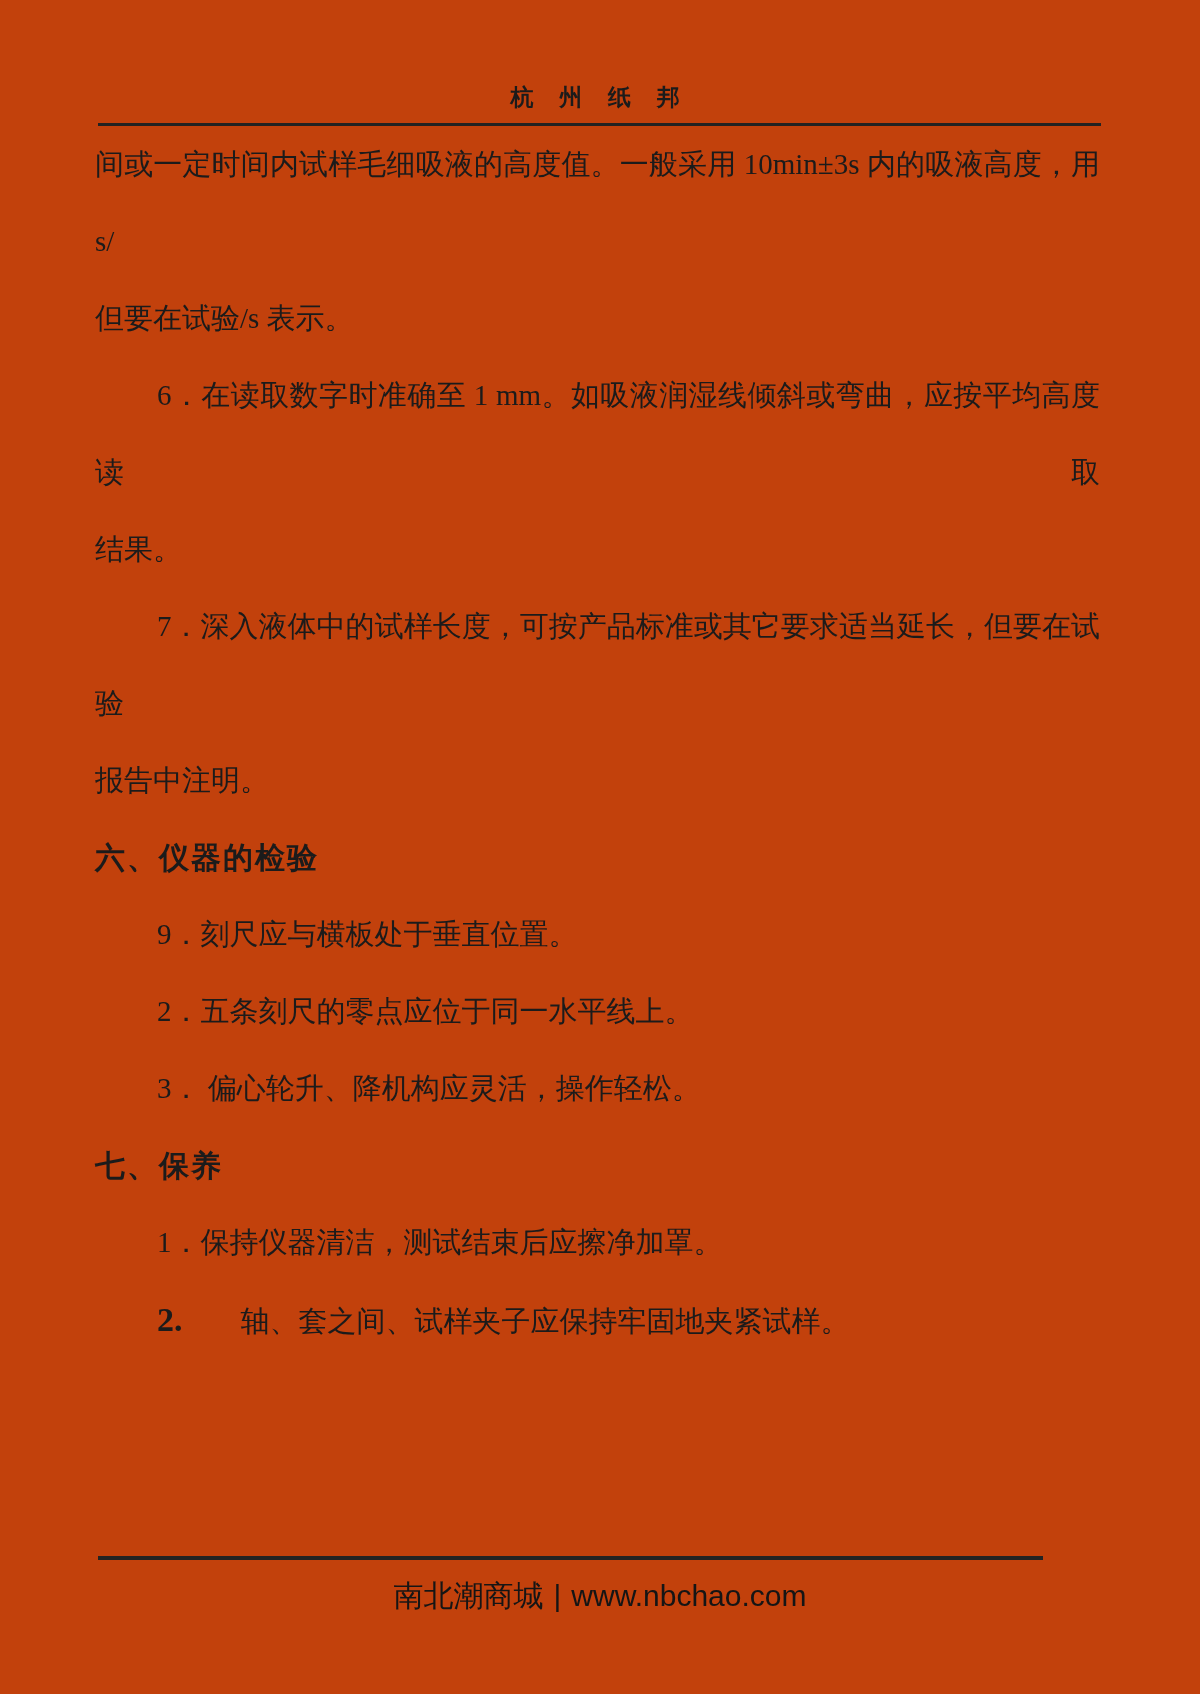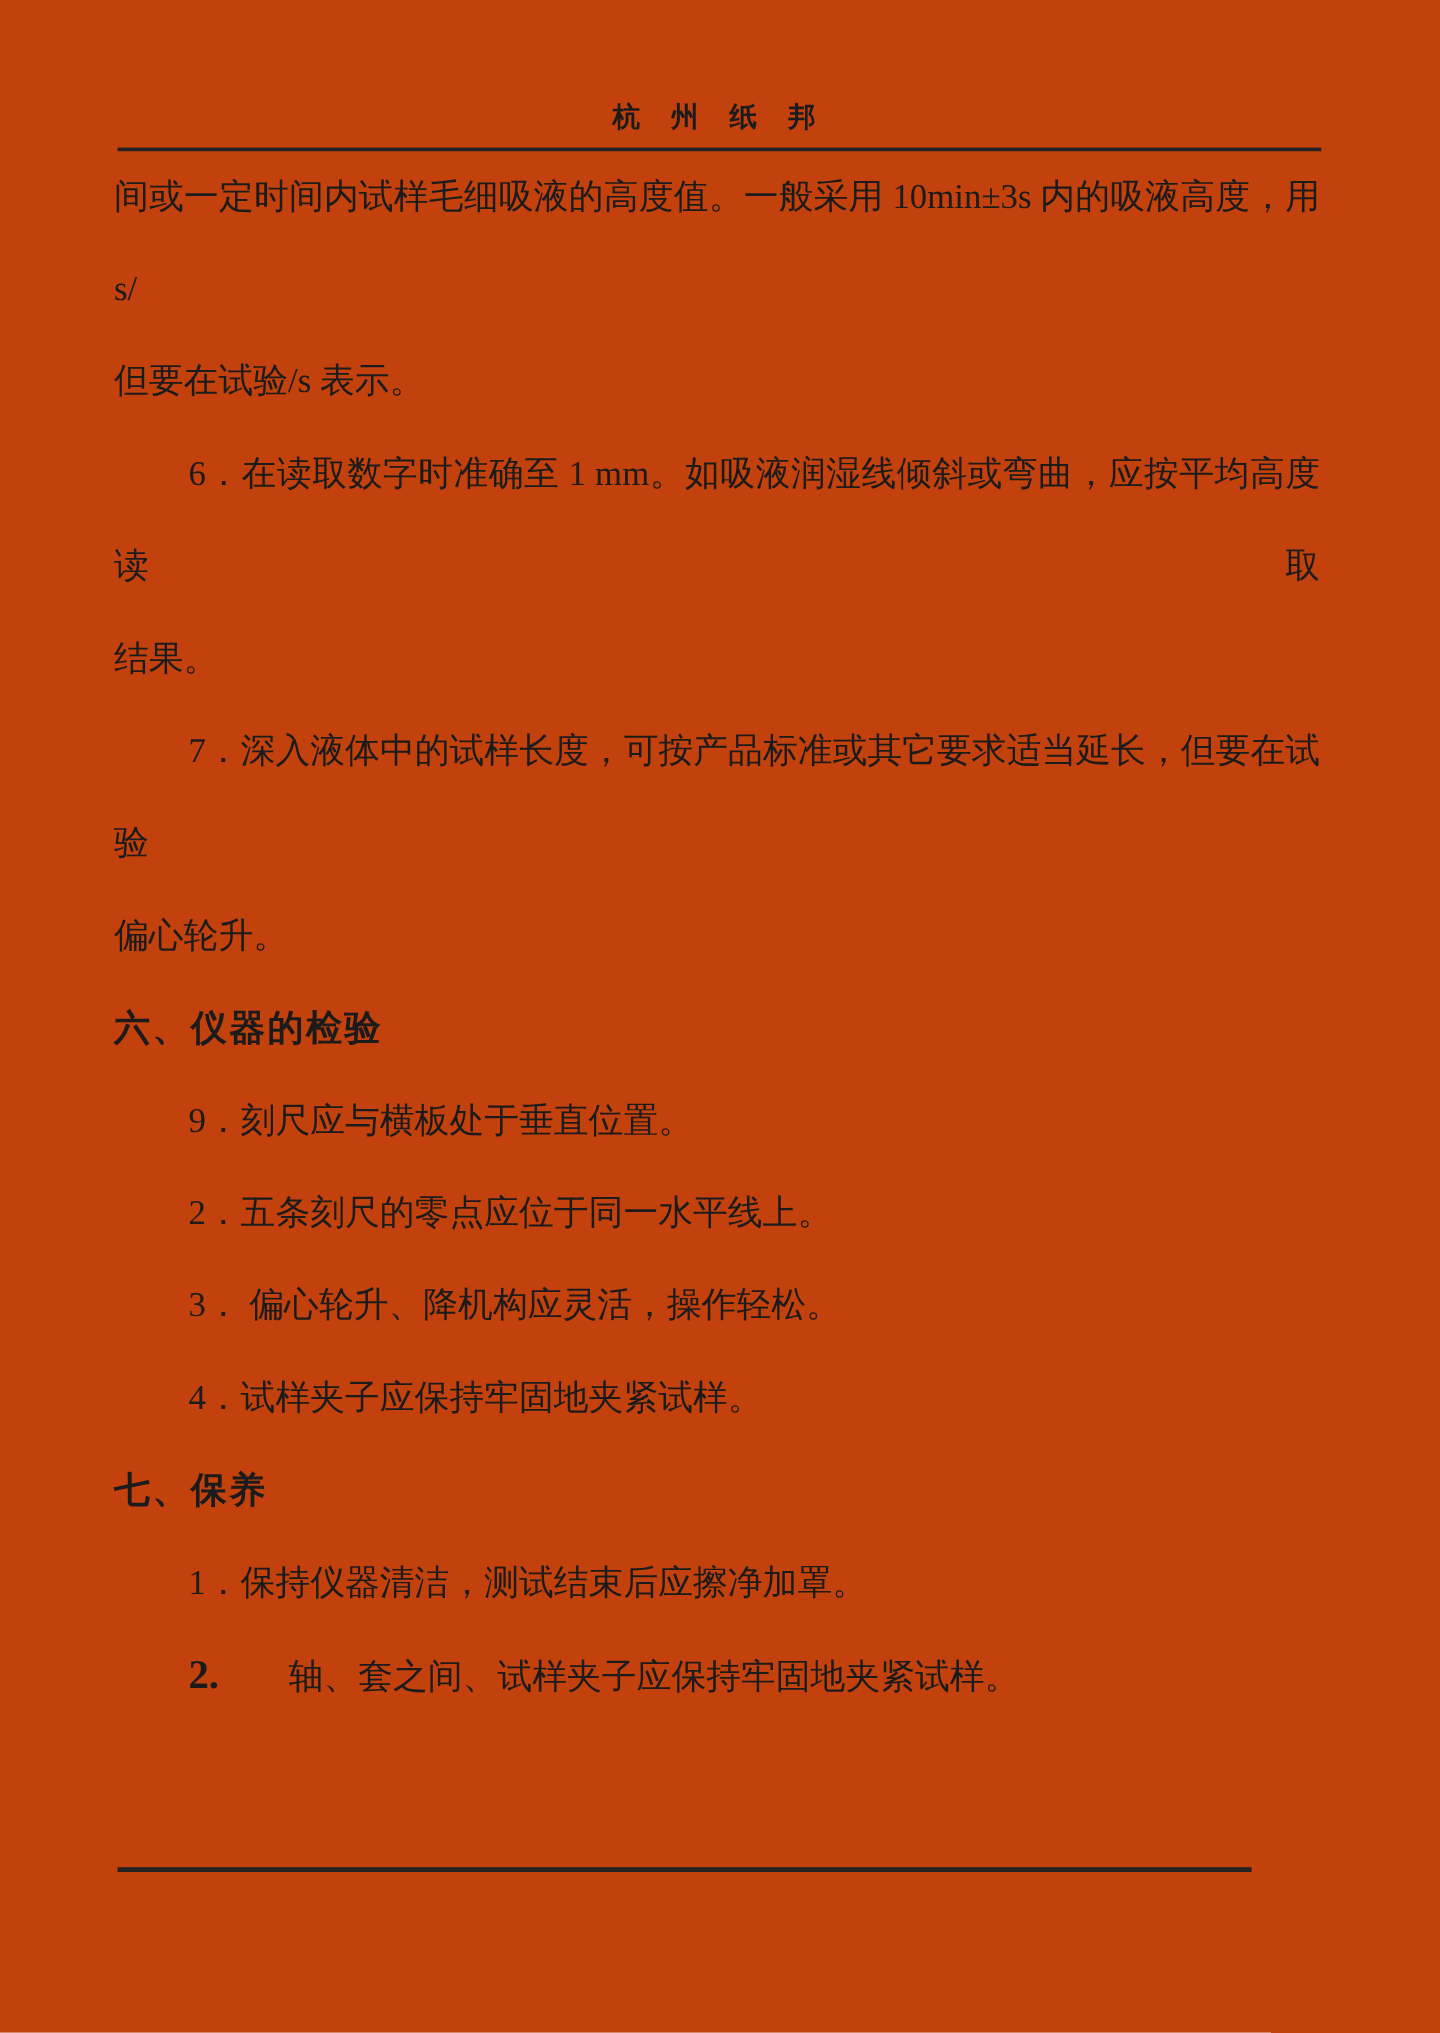--- a/index.html
+++ b/index.html
@@ -100,26 +100,28 @@
 
   <div class="header-title">杭 州 纸 邦</div>
   <div class="header-rule"></div>
 
   <div class="body-text">
     <p class="line full">间或一定时间内试样毛细吸液的高度值。一般采用 10min±3s 内的吸液高度，用 s/</p>
     <p class="line">但要在试验/s 表示。</p>
     <p class="line indent full">6．在读取数字时准确至 1 mm。如吸液润湿线倾斜或弯曲，应按平均高度读取</p>
     <p class="line">结果。</p>
     <p class="line indent full">7．深入液体中的试样长度，可按产品标准或其它要求适当延长，但要在试验</p>
-    <p class="line">偏心轮升。</p>
+    <p class="line">报告中注明。</p>
     <p class="line heading">六、仪器的检验</p>
     <p class="line indent">9．刻尺应与横板处于垂直位置。</p>
     <p class="line indent">2．五条刻尺的零点应位于同一水平线上。</p>
     <p class="line indent">3． 偏心轮升、降机构应灵活，操作轻松。</p>
-    <p class="line indent">4．试样夹子应保持牢固地夹紧试样。</p>
     <p class="line heading">七、保养</p>
     <p class="line indent">1．保持仪器清洁，测试结束后应擦净加罩。</p>
     <p class="line indent"><span class="maint-num">2.</span><span>轴、套之间、试样夹子应保持牢固地夹紧试样。</span></p>
   </div>
 
   <div class="footer-rule"></div>
+  <div class="footer-text">
+    <span>南北潮商城</span><span class="footer-sep">|</span><span>www.nbchao.com</span>
+  </div>
 
 </div>
 
 </body></html>

